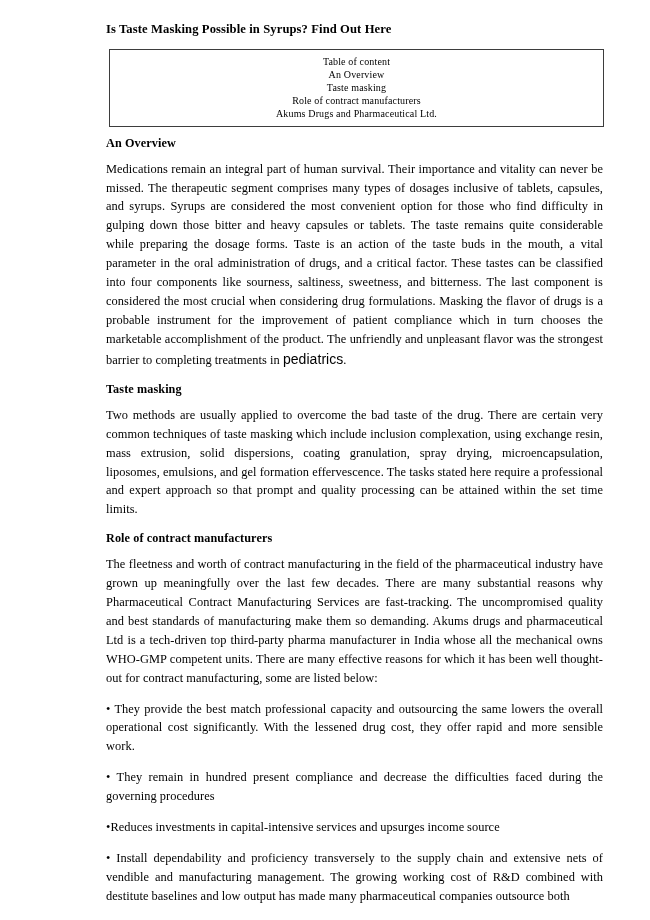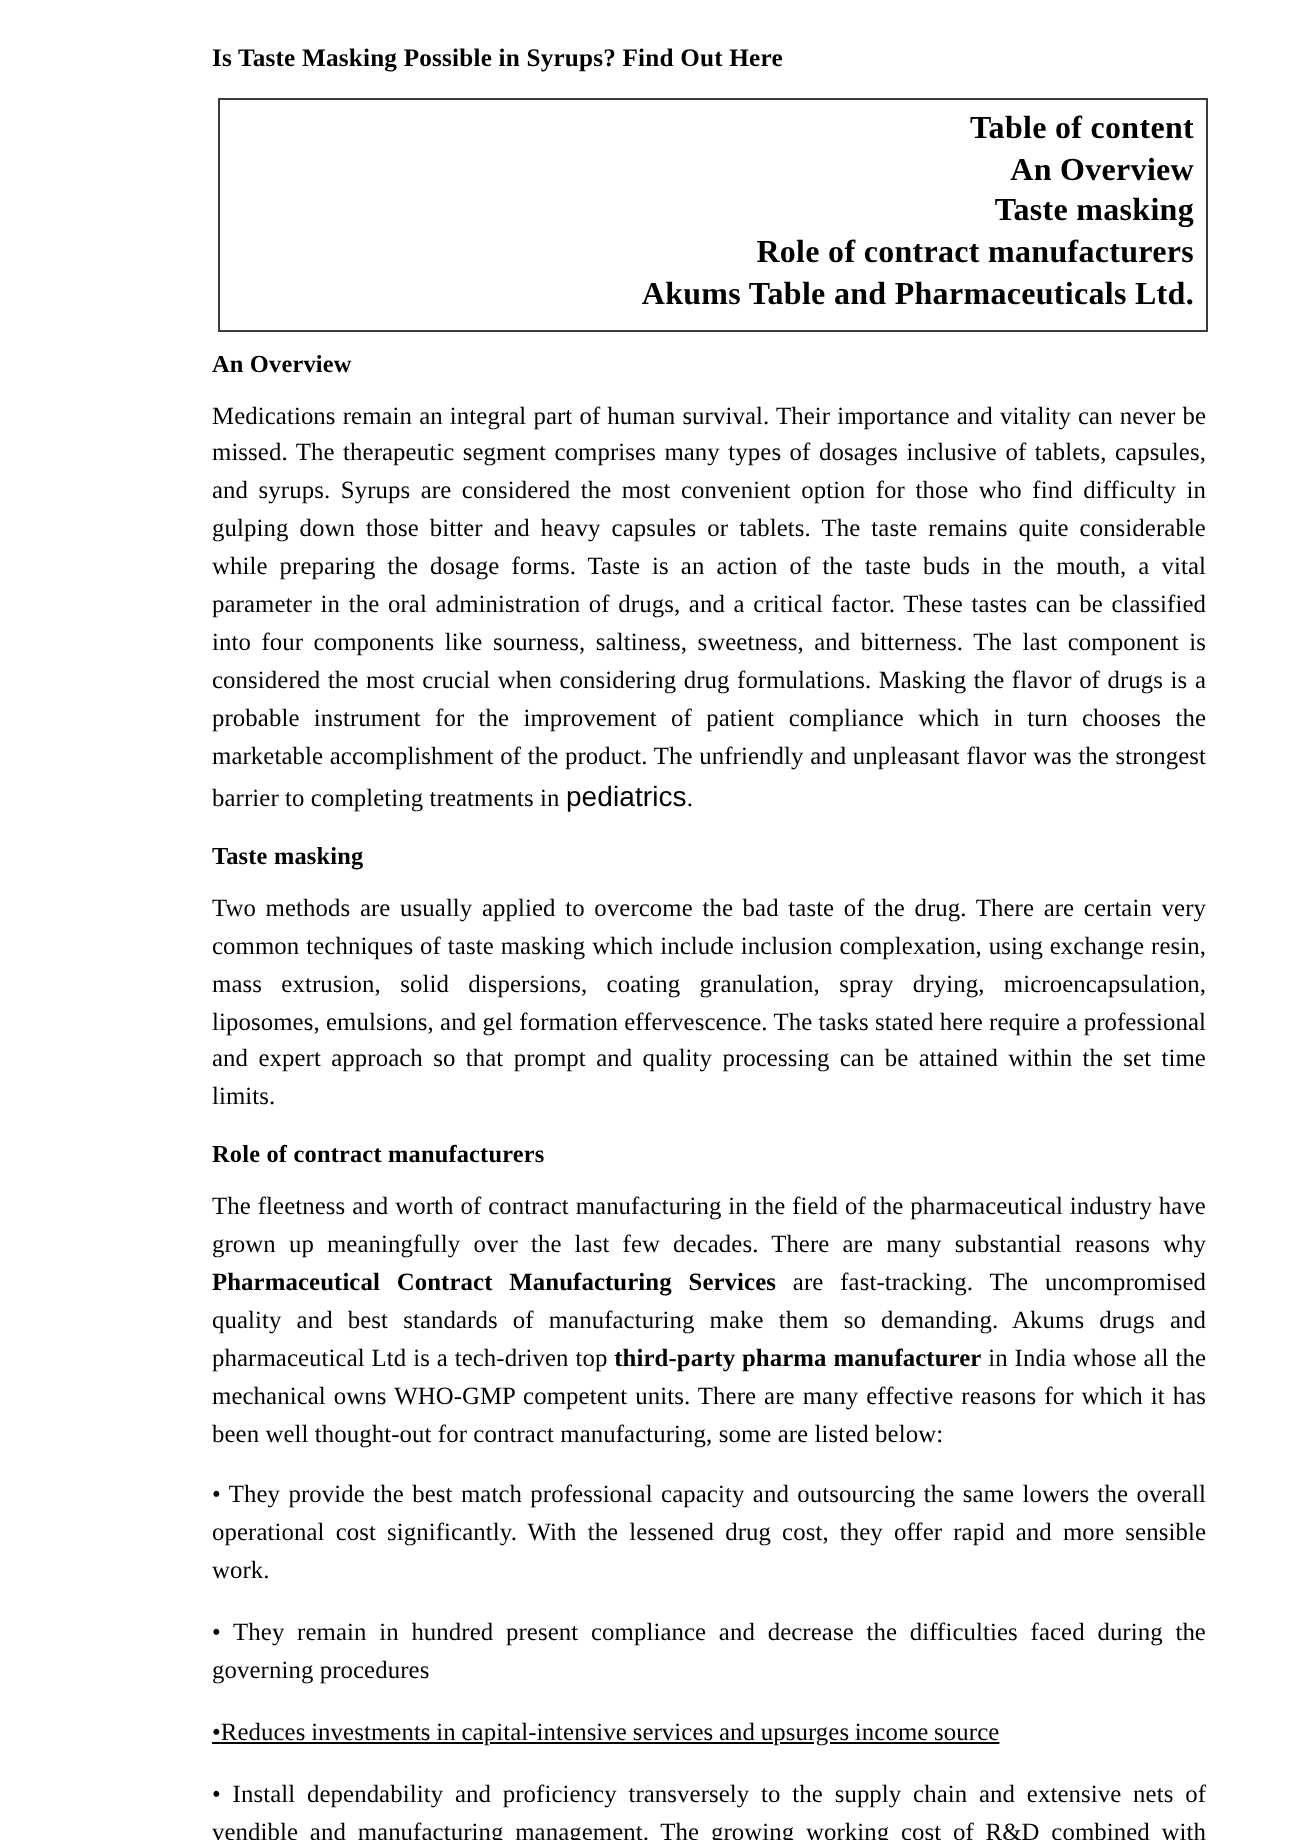--- a/index.html
+++ b/index.html
@@ -32,26 +32,25 @@
   }
   .toc-box {
     border: 1px solid #3d3d3d;
     box-sizing: border-box;
     width: 495px;
     margin: 0 0 9px 3px;
     padding: 5px 6px 6px 6px;
     text-align: center;
   }
   .toc-line {
-    font-size: 16px;
-    font-weight: bold;
+    font-size: 10px;
+    font-weight: normal;
     line-height: 1.30;
     letter-spacing: 0.15px;
     white-space: nowrap;
-    text-align: right;
   }
   .section-heading {
     font-size: 12.2px;
     font-weight: bold;
     line-height: 1.3;
     margin: 0 0 8px 0;
     letter-spacing: 0.1px;
   }
   p.body-text {
     font-size: 12.4px;
@@ -71,44 +70,43 @@
   .bullet-para.no-justify {
     text-align: left;
   }
   .bullet-para .bullet-mark {
     font-family: "Liberation Serif", serif;
   }
   .bullet-para.wide-mark .bullet-mark {
     font-size: 13.5px;
   }
   b.inline-bold {
-    font-weight: bold;
+    font-weight: normal;
   }
   .sans-term {
     font-family: "Liberation Sans", "DejaVu Sans", sans-serif;
     font-size: 14px;
   }
   .tight {
     word-spacing: -0.3px;
-    text-decoration: underline;
   }
 </style>
 </head>
 <body>
 
 <div class="page">
 
   <h1 class="doc-title">Is Taste Masking Possible in Syrups? Find Out Here</h1>
 
   <div class="toc-box">
     <div class="toc-line">Table of content</div>
     <div class="toc-line">An Overview</div>
     <div class="toc-line">Taste masking</div>
     <div class="toc-line">Role of contract manufacturers</div>
-    <div class="toc-line">Akums Table and Pharmaceuticals Ltd.</div>
+    <div class="toc-line">Akums Drugs and Pharmaceutical Ltd.</div>
   </div>
 
   <h2 class="section-heading">An Overview</h2>
 
   <p class="body-text"><span>Medications remain an integral part of human survival. Their importance and vitality can never be missed. The therapeutic segment comprises many types of dosages inclusive of tablets, capsules, and syrups. Syrups are considered the most convenient option for those who find difficulty in gulping down those bitter and heavy capsules or tablets. The taste remains quite considerable while preparing the dosage forms. Taste is an action of the taste buds in the mouth, a vital parameter in the oral administration of drugs, and a critical factor. These tastes can be classified into four components like sourness, saltiness, sweetness, and bitterness. The last component is considered the most crucial when considering drug formulations. Masking the flavor of drugs is a probable instrument for the improvement of patient compliance which in turn chooses the marketable accomplishment of the product. The unfriendly and unpleasant flavor was the strongest barrier to completing treatments in </span><span class="sans-term">pediatrics</span><span>.</span></p>
 
   <h2 class="section-heading">Taste masking</h2>
 
   <p class="body-text">Two methods are usually applied to overcome the bad taste of the drug. There are certain very common techniques of taste masking which include inclusion complexation, using exchange resin, mass extrusion, solid dispersions, coating granulation, spray drying, microencapsulation, liposomes, emulsions, and gel formation effervescence. The tasks stated here require a professional and expert approach so that prompt and quality processing can be attained within the set time limits.</p>
 

